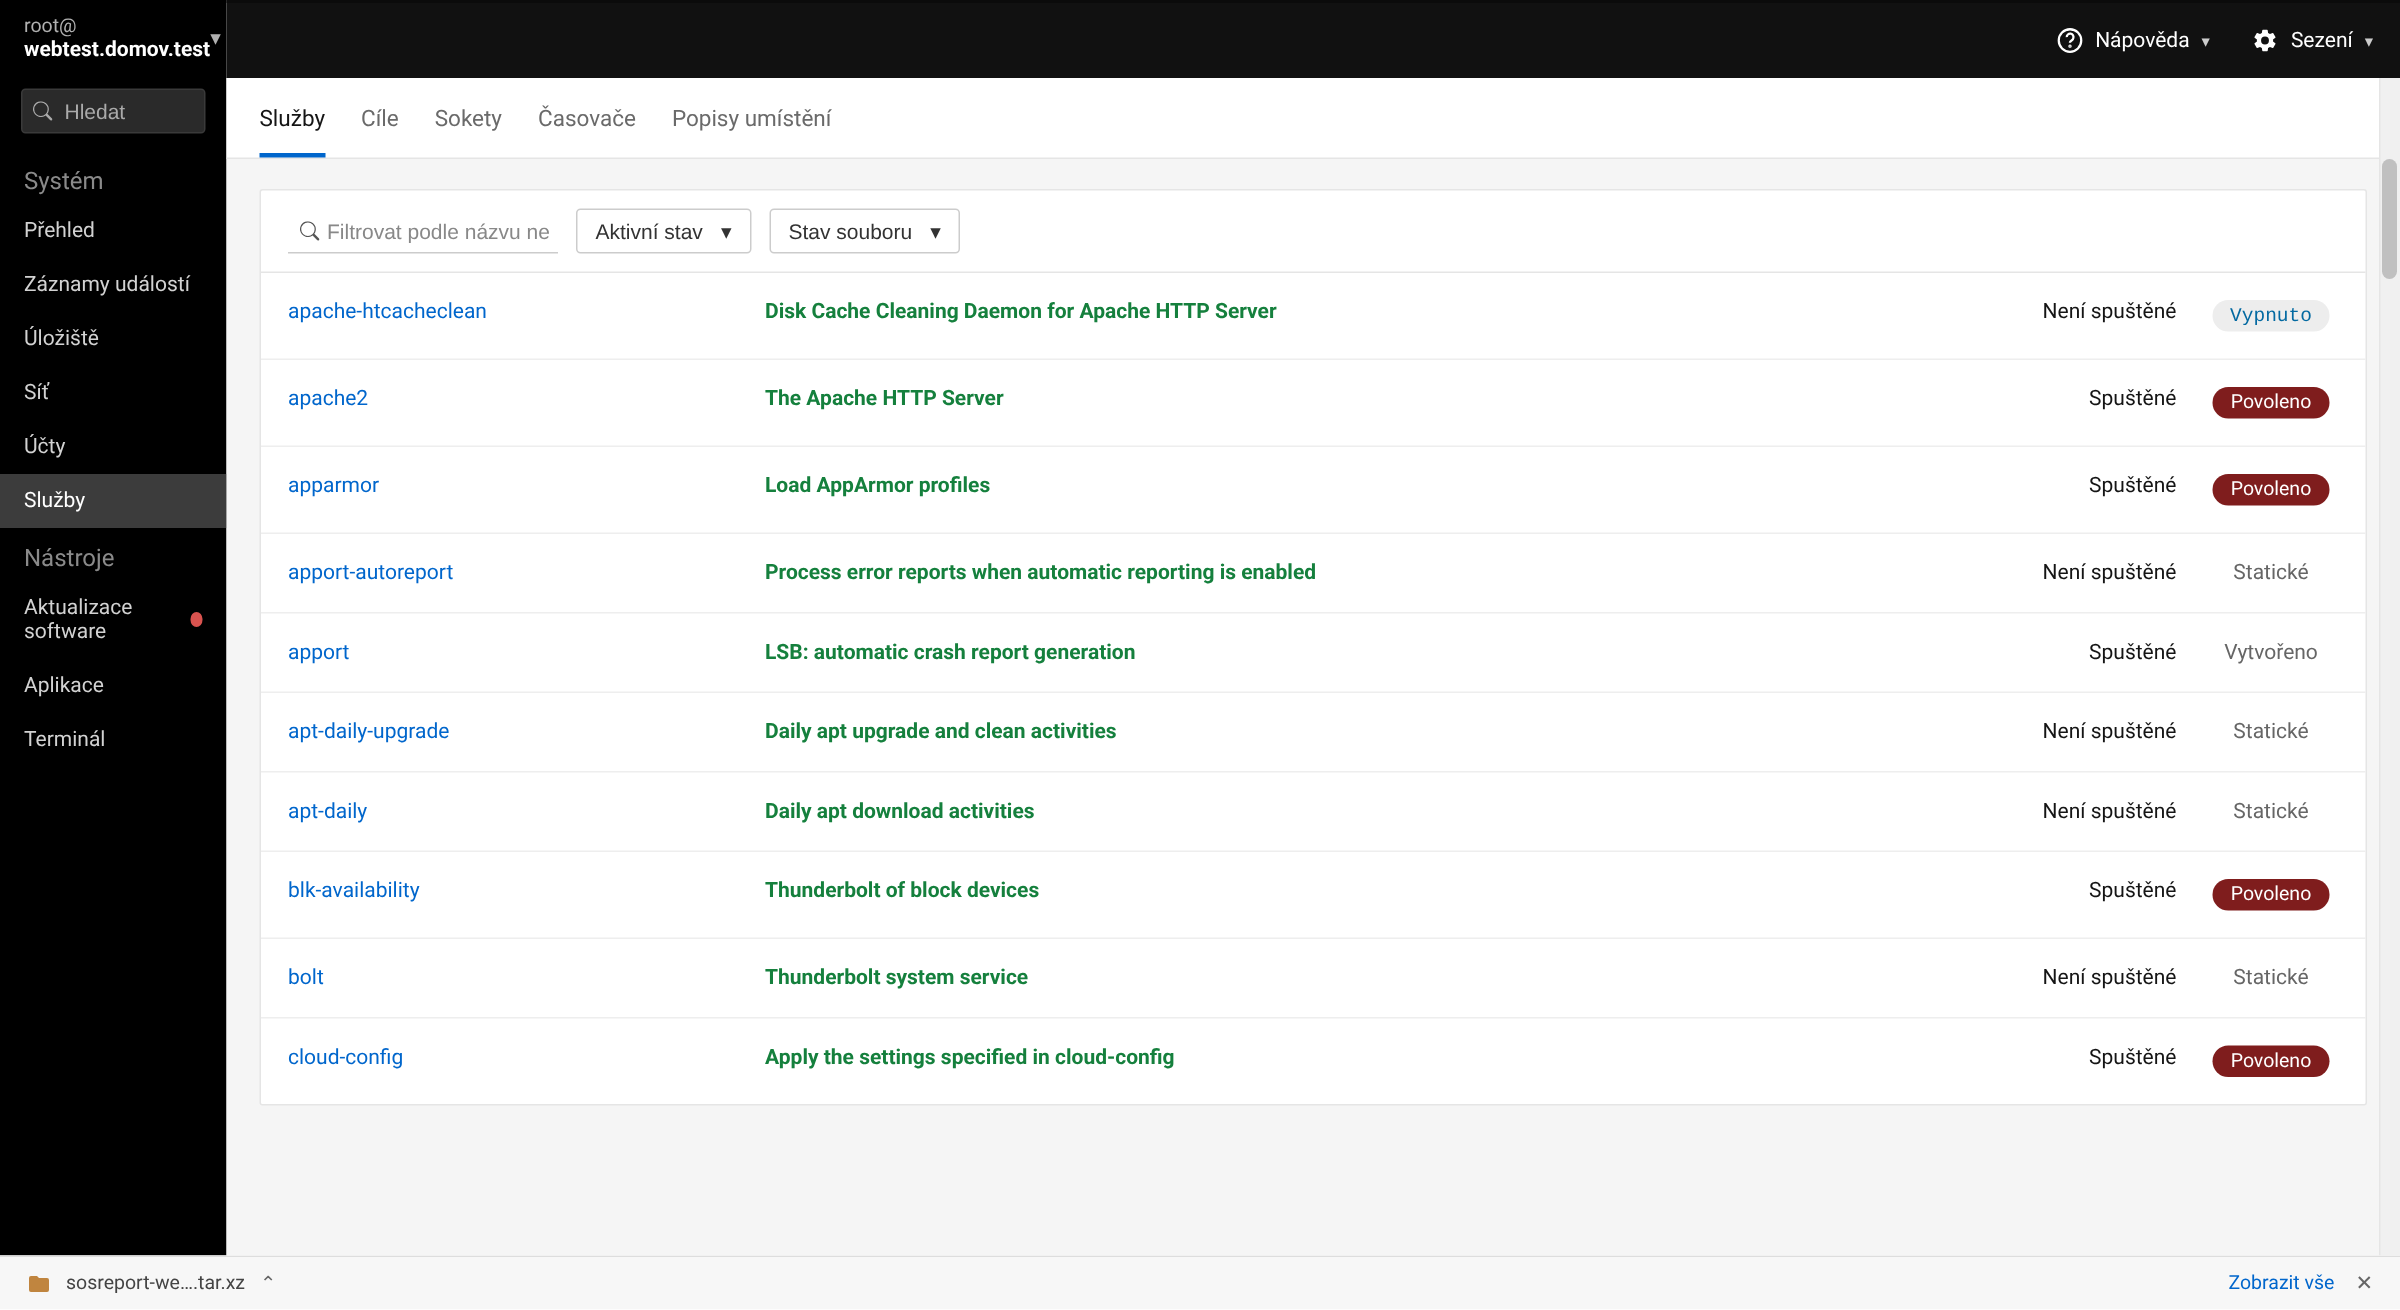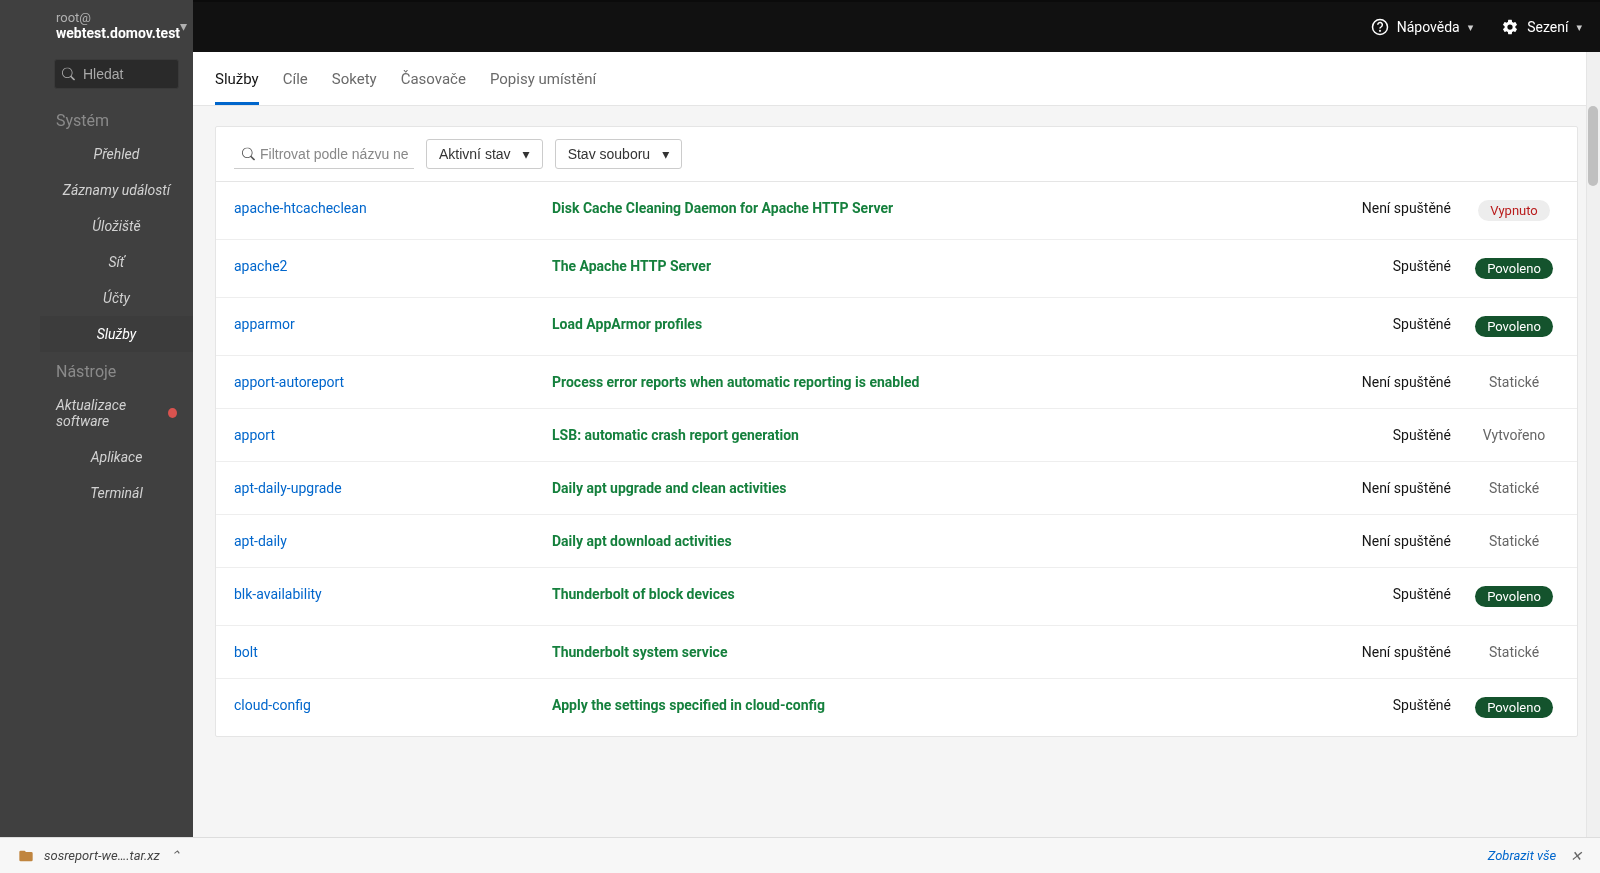--- a/index.html
+++ b/index.html
@@ -2,34 +2,34 @@
 <html><head>
 <meta charset="utf-8">
 <style>
 * { box-sizing: border-box; margin: 0; padding: 0; }
 html, body { height: 100%; font-family: -apple-system, BlinkMacSystemFont, "Segoe UI", Roboto, Helvetica, Arial, sans-serif; font-size: 14px; color: #151515; background: #fff; }
 body { display: flex; flex-direction: column; }
 
 .app { display: flex; flex: 1; min-height: 0; }
 
 
-.sidebar { width: 193px; background: #404040; color: #d2d2d2; display: flex; flex-direction: column; flex-shrink: 0; padding-left: 40px; }
+.sidebar { width: 151px; background: #000000; color: #d2d2d2; display: flex; flex-direction: column; flex-shrink: 0; }
 .host-switcher { padding: 10px 14px 10px 16px; display: flex; align-items: center; justify-content: space-between; cursor: pointer; }
 .host-switcher .user { font-size: 13px; color: #b0b0b0; }
 .host-switcher .host { font-size: 14px; font-weight: 700; color: #fff; }
 .host-switcher .caret { color: #b0b0b0; }
 
 .search-wrap { padding: 8px 14px 12px 14px; }
 .search-input { width: 100%; background: #2a2a2a; border: 1px solid #3a3a3a; border-radius: 3px; padding: 6px 8px 6px 28px; color: #fff; font-size: 14px; }
 .search-input::placeholder { color: #aaa; }
 .search-box-rel { position: relative; }
 .search-box-rel .icon-search { position: absolute; left: 8px; top: 50%; transform: translateY(-50%); color: #aaa; font-size: 13px; }
 
 .nav-section-label { padding: 10px 16px 6px 16px; font-size: 16px; color: #8a8a8a; }
-.nav-item { padding: 10px 16px; display: flex; align-items: center; justify-content: center; color: #d2d2d2; cursor: pointer; font-size: 14px; font-style: italic; }
+.nav-item { padding: 10px 16px; display: flex; align-items: center; justify-content: flex-start; color: #d2d2d2; cursor: pointer; font-size: 14px; }
 .nav-item.active { background: #3c3c3c; color: #fff; }
 .nav-badge { width: 10px; height: 10px; border-radius: 50%; background: #d9534f; display: inline-block; }
 
 
 .main-col { flex: 1; display: flex; flex-direction: column; min-width: 0; }
 .topbar { height: 52px; background: #111; display: flex; align-items: center; justify-content: flex-end; padding: 0 18px; gap: 28px; border-top: 2px solid #0b0b0b; }
 .top-item { display: flex; align-items: center; gap: 8px; color: #fff; font-size: 14px; cursor: pointer; }
 .top-item .caret { color: #ccc; font-size: 11px; }
 
 
@@ -47,26 +47,26 @@
 .dropdown-btn { border: 1px solid #ccc; background: #fff; padding: 6px 12px; border-radius: 3px; font-size: 14px; color: #333; display: flex; align-items: center; gap: 12px; cursor: pointer; }
 
 .svc-row { display: flex; align-items: flex-start; padding: 18px 18px; border-bottom: 1px solid #eee; gap: 18px; }
 .svc-row:last-child { border-bottom: none; }
 .svc-name { width: 300px; flex-shrink: 0; }
 .svc-name a { color: #0066cc; text-decoration: none; font-size: 14px; }
 .svc-desc { flex: 1; font-weight: 700; font-size: 14px; color: #15803d; padding-right: 20px; }
 .svc-status { width: 120px; text-align: right; font-size: 14px; color: #151515; flex-shrink: 0; }
 .svc-file { width: 90px; text-align: center; flex-shrink: 0; }
 .pill { display: inline-block; padding: 3px 12px; border-radius: 12px; font-size: 13px; }
-.pill-blue { background: #14532d; color: #fff; }
-.pill-gray { background: #ededed; color: #b91c1c; }
+.pill-blue { background: #7f1d1d; color: #fff; }
+.pill-gray { background: #ededed; color: #0369a1; font-family: Liberation Mono, monospace; }
 .pill-plain { color: #666; }
 
 
-.download-bar { height: 36px; background: #f7f7f7; border-top: 1px solid #ddd; display: flex; align-items: center; padding: 0 18px; justify-content: space-between; font-size: 13px; color: #444; font-style: italic; }
+.download-bar { height: 36px; background: #f7f7f7; border-top: 1px solid #ddd; display: flex; align-items: center; padding: 0 18px; justify-content: space-between; font-size: 13px; color: #444; }
 .dl-left { display: flex; align-items: center; gap: 10px; }
 .dl-right { display: flex; align-items: center; gap: 14px; margin-left: 28px; }
 .dl-right a { color: #0066cc; text-decoration: none; cursor: pointer; }
 .dl-close { color: #666; cursor: pointer; font-size: 14px; }
 
 
 .content-scroll-strip { position: absolute; right: 0; top: 0; bottom: 0; width: 14px; background: #f0f0f0; border-left: 1px solid #e5e5e5; }
 .content-scroll-thumb { position: absolute; right: 2px; top: 54px; width: 10px; height: 80px; background: #c0c0c0; border-radius: 5px; }
 
 svg { display: block; }

